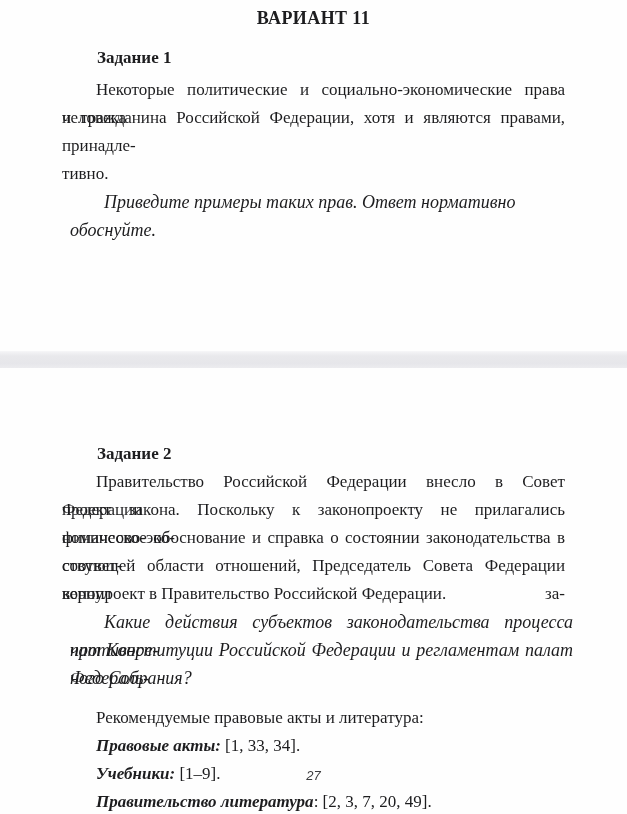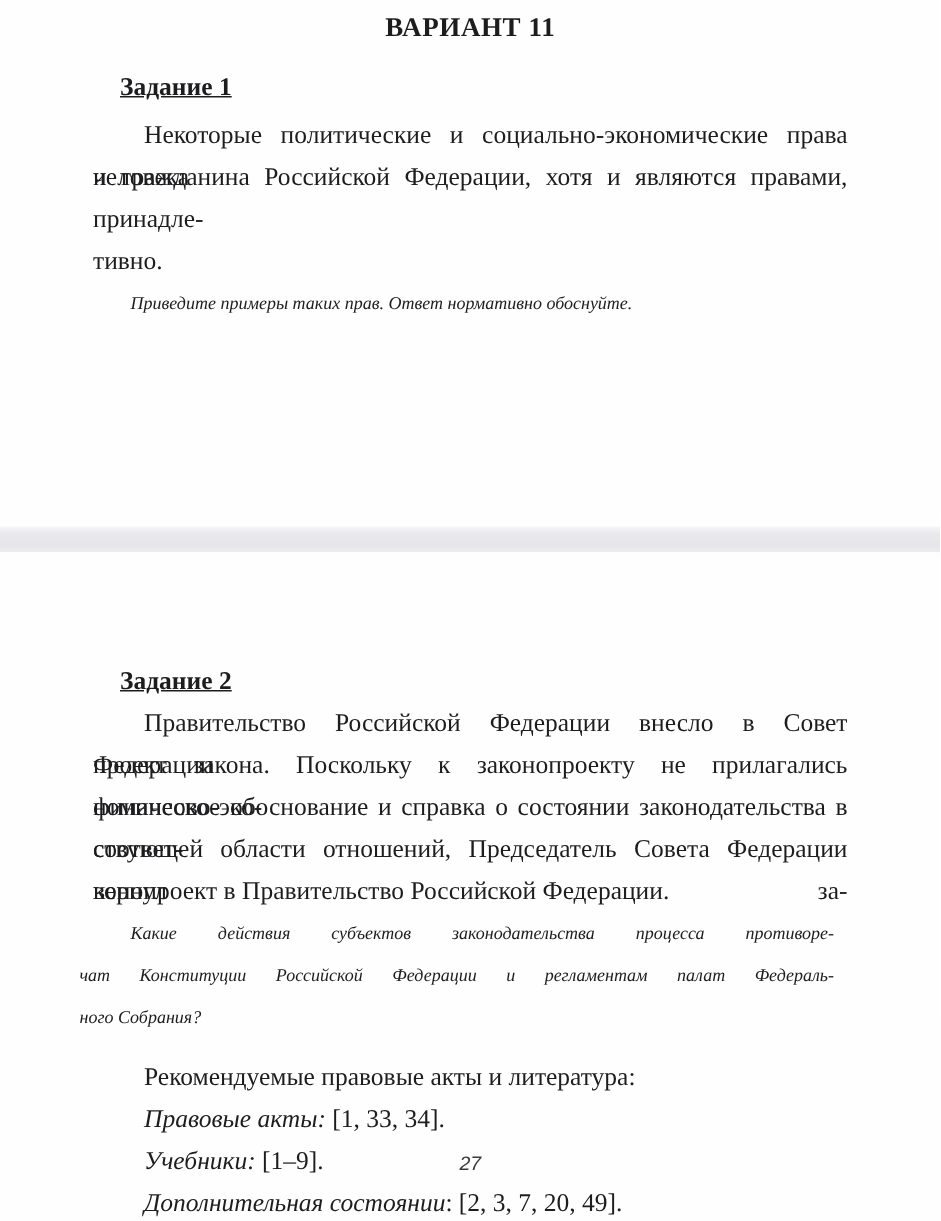--- a/index.html
+++ b/index.html
@@ -42,46 +42,45 @@
     width: 627px;
     text-align: center;
     font-weight: bold;
     font-size: 18px;
     line-height: 28px;
     letter-spacing: 0.4px;
     margin: 0;
   }
   .task-heading {
     position: absolute;
-    left: 80px;
+    left: 97px;
     font-weight: bold;
     font-size: 17px;
     line-height: 28px;
-    text-decoration: underline;
   }
   .line {
     position: absolute;
     left: 62px;
     width: 503px;
     font-size: 17px;
     line-height: 28px;
     white-space: normal;
   }
   .just {
     text-align: justify;
     text-align-last: justify;
   }
   .indent { text-indent: 34px; }
-  .ital { font-style: italic; }
+  .ital { font-style: italic; font-weight: bold; }
 
   .q-line {
     position: absolute;
-    left: 53px;
+    left: 70px;
     width: 503px;
-    font-size: 12px;
+    font-size: 18px;
     line-height: 28px;
     font-style: italic;
   }
 
   .page-number {
     position: absolute;
     left: 0;
     top: 399px;
     width: 627px;
     text-align: center;
@@ -140,16 +139,16 @@
     <div class="q-line just indent" style="top:240px">Какие действия субъектов законодательства процесса противоре-</div>
     <div class="q-line just" style="top:268px">чат Конституции Российской Федерации и регламентам палат Федераль-</div>
     <div class="q-line" style="top:296px">ного Собрания?</div>
 
     <div class="refs-heading" style="top:336px">Рекомендуемые правовые акты и литература:</div>
 
     <div class="ref-item" style="top:364px"><span class="ital">Правовые акты:</span><span> [1, 33, 34].</span></div>
 
     <div class="ref-item" style="top:392px"><span class="ital">Учебники:</span><span> [1–9].</span></div>
 
-    <div class="ref-item" style="top:420px"><span class="ital">Дополнительная состоянии</span><span>: [2, 3, 7, 20, 49].</span></div>
+    <div class="ref-item" style="top:420px"><span class="ital">Правительство литература</span><span>: [2, 3, 7, 20, 49].</span></div>
   </section>
 
 </div>
 
 </body></html>

